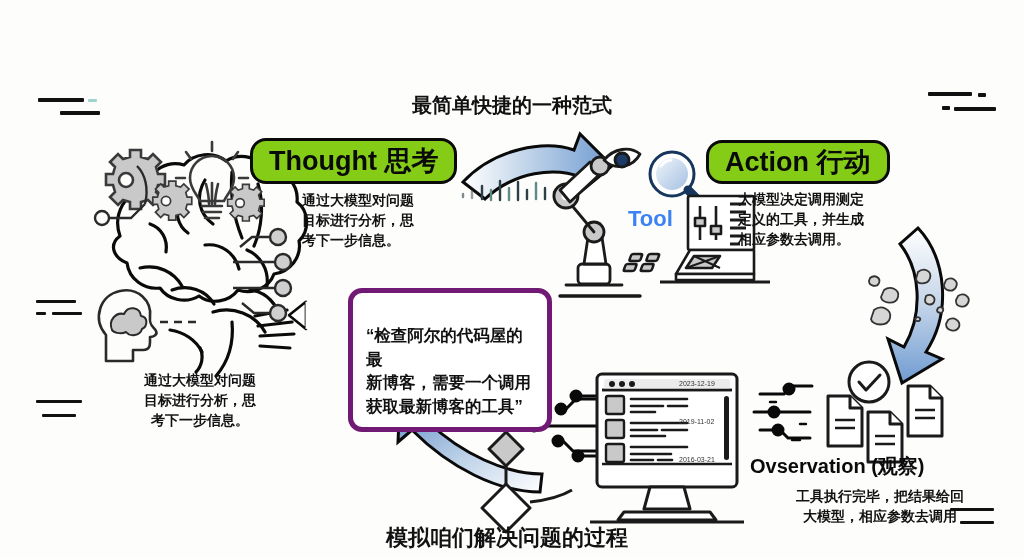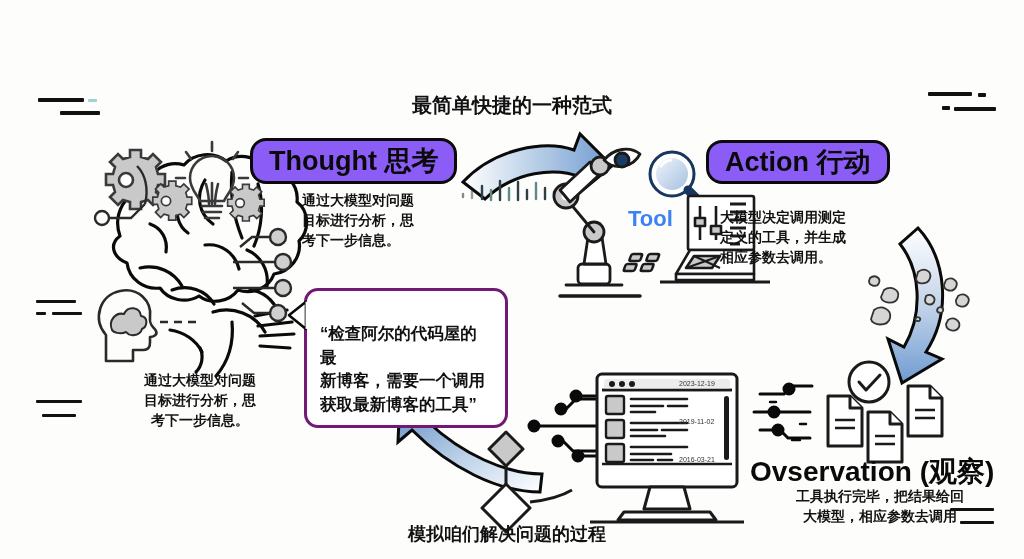--- a/index.html
+++ b/index.html
@@ -25,53 +25,53 @@
 
   
   .dashdec { position: absolute; }
   .dashdec i { display:block; background:#111; height:4px; border-radius:1px; }
 
   
   .pill {
     position: absolute;
     border: 3.5px solid #0a0a0a;
     border-radius: 16px;
-    background: #8b5cf6;
+    background: #84cc16;
     display: flex; align-items: center; justify-content: center;
     font-size: 27px; font-weight: 700; color: #0a0a0a;
     white-space: nowrap; padding: 0 16px;
   }
 
   
   .para {
     position: absolute;
     font-size: 14px; font-weight: 700; color: #121212;
     line-height: 1.42; white-space: pre-line;
   }
   .para.center { text-align: center; }
 
   
   .bubble {
     position: absolute;
-    border: 3px solid #701a75;
+    border: 5px solid #701a75;
     border-radius: 14px;
     background: #fff;
     padding: 8px 12px 9px 13px;
     font-size: 16.5px; font-weight: 700; color: #111;
-    line-height: 1.42; white-space: pre-line;
+    line-height: 1.42; white-space: pre-line; margin-left: 44px;
   }
   .bubble-tail {
     position: absolute; width: 30px; height: 34px;
   }
 
   
   .lay { position: absolute; left:0; top:0; width:1024px; height:559px; pointer-events:none; }
 
   .sect-label {
-    position: absolute; font-size: 28px; font-weight: 700; color:#0a0a0a;
+    position: absolute; font-size: 20px; font-weight: 700; color:#0a0a0a;
     white-space: nowrap;
   }
   .tool-label {
     position:absolute; font-size: 22px; font-weight: 700; color:#3b82f6;
   }
   .monitor-date {
     position: absolute; font-size: 7px; color:#333; font-weight:400;
     font-family: "Liberation Sans", sans-serif; white-space: nowrap;
   }
 </style>
@@ -379,27 +379,27 @@
   <div class="para center" style="left:100px; top:371px; width:200px;">通过大模型对问题
 目标进行分析，思
 考下一步信息。</div>
 
   <div class="tool-label" style="left:628px; top:206px;">Tool</div>
 
   <div class="pill" style="left:706px; top:140px; height:44px;border-radius:16px;">
     <span>Action 行动</span>
   </div>
 
-  <div class="para" style="left:720px; top:190px; width:210px;margin-top:18px;">大模型决定调用测定
+  <div class="para" style="left:738px; top:190px; width:210px;">大模型决定调用测定
 定义的工具，并生成
 相应参数去调用。</div>
 
   <div class="monitor-date" style="left:679px; top:380px;">2023-12-19</div>
   <div class="monitor-date" style="left:679px; top:418px;">2019-11-02</div>
   <div class="monitor-date" style="left:679px; top:456px;">2016-03-21</div>
 
   <div class="sect-label" style="left:750px; top:453px;">Ovservation (观察)</div>
   <div class="para center" style="left:744px; top:487px; width:272px;">工具执行完毕，把结果给回
 大模型，相应参数去调用</div>
 
-  <div class="para center" style="left:332px; top:522px; width:350px; font-size:18px;">模拟咱们解决问题的过程</div>
+  <div class="para center" style="left:332px; top:522px; width:350px; font-size:22px;">模拟咱们解决问题的过程</div>
 
 </div>
 
 </body></html>

